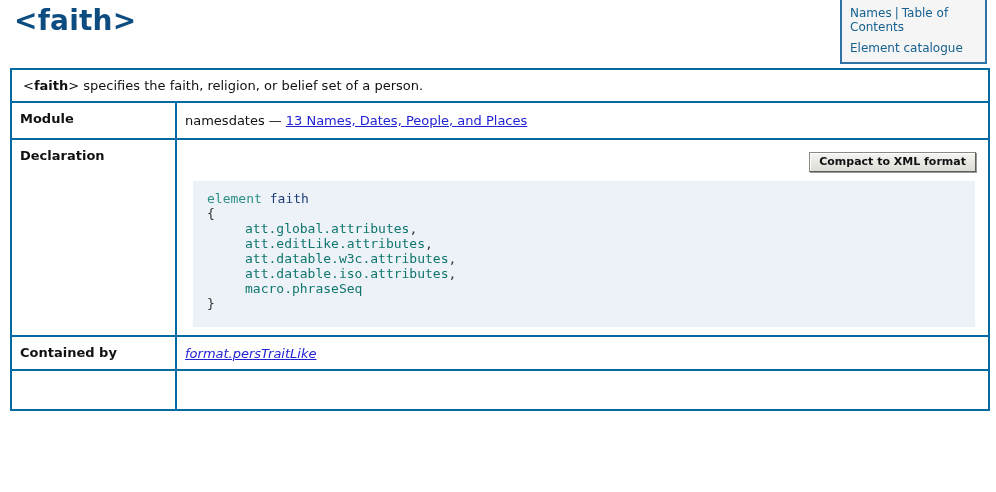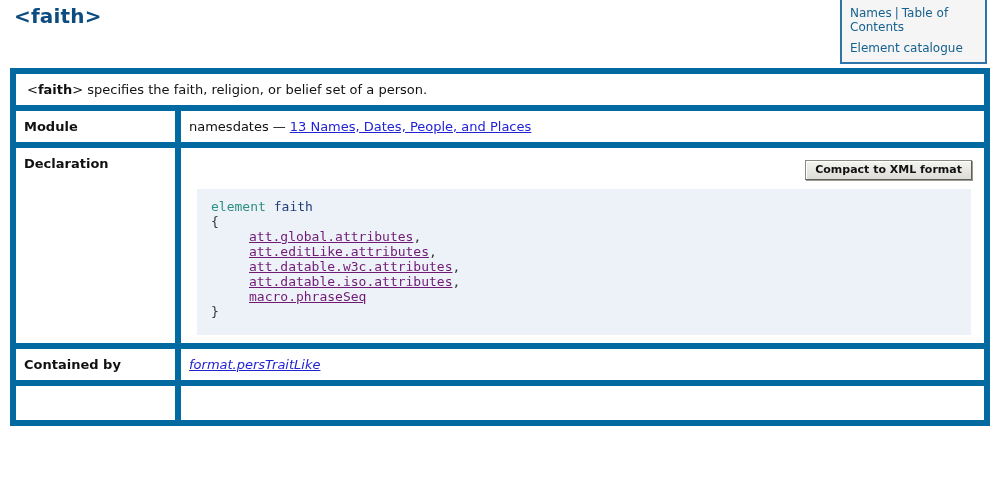--- a/index.html
+++ b/index.html
@@ -4,35 +4,35 @@
 <style>
   * { box-sizing: border-box; }
   html,body { margin:0; padding:0; }
   body {
     width:996px; height:492px; overflow:hidden; background:#ffffff;
     font-family:"DejaVu Sans","Liberation Sans",sans-serif;
     color:#111; position:relative;
   }
   .page-title {
     position:absolute; left:14px; top:4px; margin:0;
-    font-size:20px; font-weight:bold; color:#0d4c80; letter-spacing:0.2px;
+    font-size:28px; font-weight:bold; color:#0d4c80; letter-spacing:0.2px;
   }
   .navbox {
     position:absolute; left:840px; top:-3px; width:147px; height:67px;
     background:#f5f5f5; border:2px solid #2e74a8; padding:7px 6px 4px 8px;
     font-size:12px; line-height:14px; color:#16618f;
   }
   .navbox a { color:#16618f; text-decoration:none; cursor:pointer; }
   .nav-sep { margin:0 3px; }
   .nav-line2 { margin-top:7px; }
   table.spec {
     position:absolute; left:10px; top:68px; width:980px;
     border-collapse:collapse; table-layout:fixed;
   }
-  table.spec td { border:6px solid #0369a1; font-size:13px; padding:8px; }
+  table.spec td { border:2px solid #0369a1; font-size:13px; padding:8px; }
   col.c1 { width:165px; }
   td.label-cell { vertical-align:top; padding:4px 4px 0 10px; font-weight:bold; }
   td.value-cell { vertical-align:middle; padding-left:8px; }
   tr.r-desc td   { height:31px; vertical-align:middle; padding-left:11px; }
   tr.r-module td { height:37px; }
   tr.r-attr td   { height:35px; }
   tr.r-decl td   { height:193px; }
   tr.r-example td{ height:83px; }
   tr.r-contained td { height:34px; }
   tr.r-partial td{ height:40px; }
@@ -52,21 +52,21 @@
     padding:2px 9px 3px; cursor:pointer;
   }
   .codeblock {
     background:#edf2f8; color:#333;
     font-family:"DejaVu Sans Mono","Liberation Mono",monospace;
     font-size:13px; line-height:15px;
   }
   .decl-code { margin:33px 5px 0 8px; padding:10px 0 16px 14px; }
   .codeline { white-space:pre; }
   .codeline.indent { padding-left:38px; }
-  .codeblock a { color:#701a75; text-decoration:underline; cursor:pointer; }
+  .codeblock a { color:#0f766e; cursor:pointer; }
   .kw { color:#2d8f85; }
   .el { color:#1f3e75; margin-left:8px; }
   td.example-cell { vertical-align:top; padding:0; }
   .example-code { margin:21px 5px 0 8px; padding:12px 0 12px 14px; }
   .xml-punct { font-weight:bold; color:#1a1a1a; }
   .xml-tag { font-weight:bold; color:#28288c; }
   .xml-text { color:#333; }
   a.model-link { color:#2222d5; text-decoration:underline; font-style:italic; cursor:pointer; }
 </style>
 </head>

